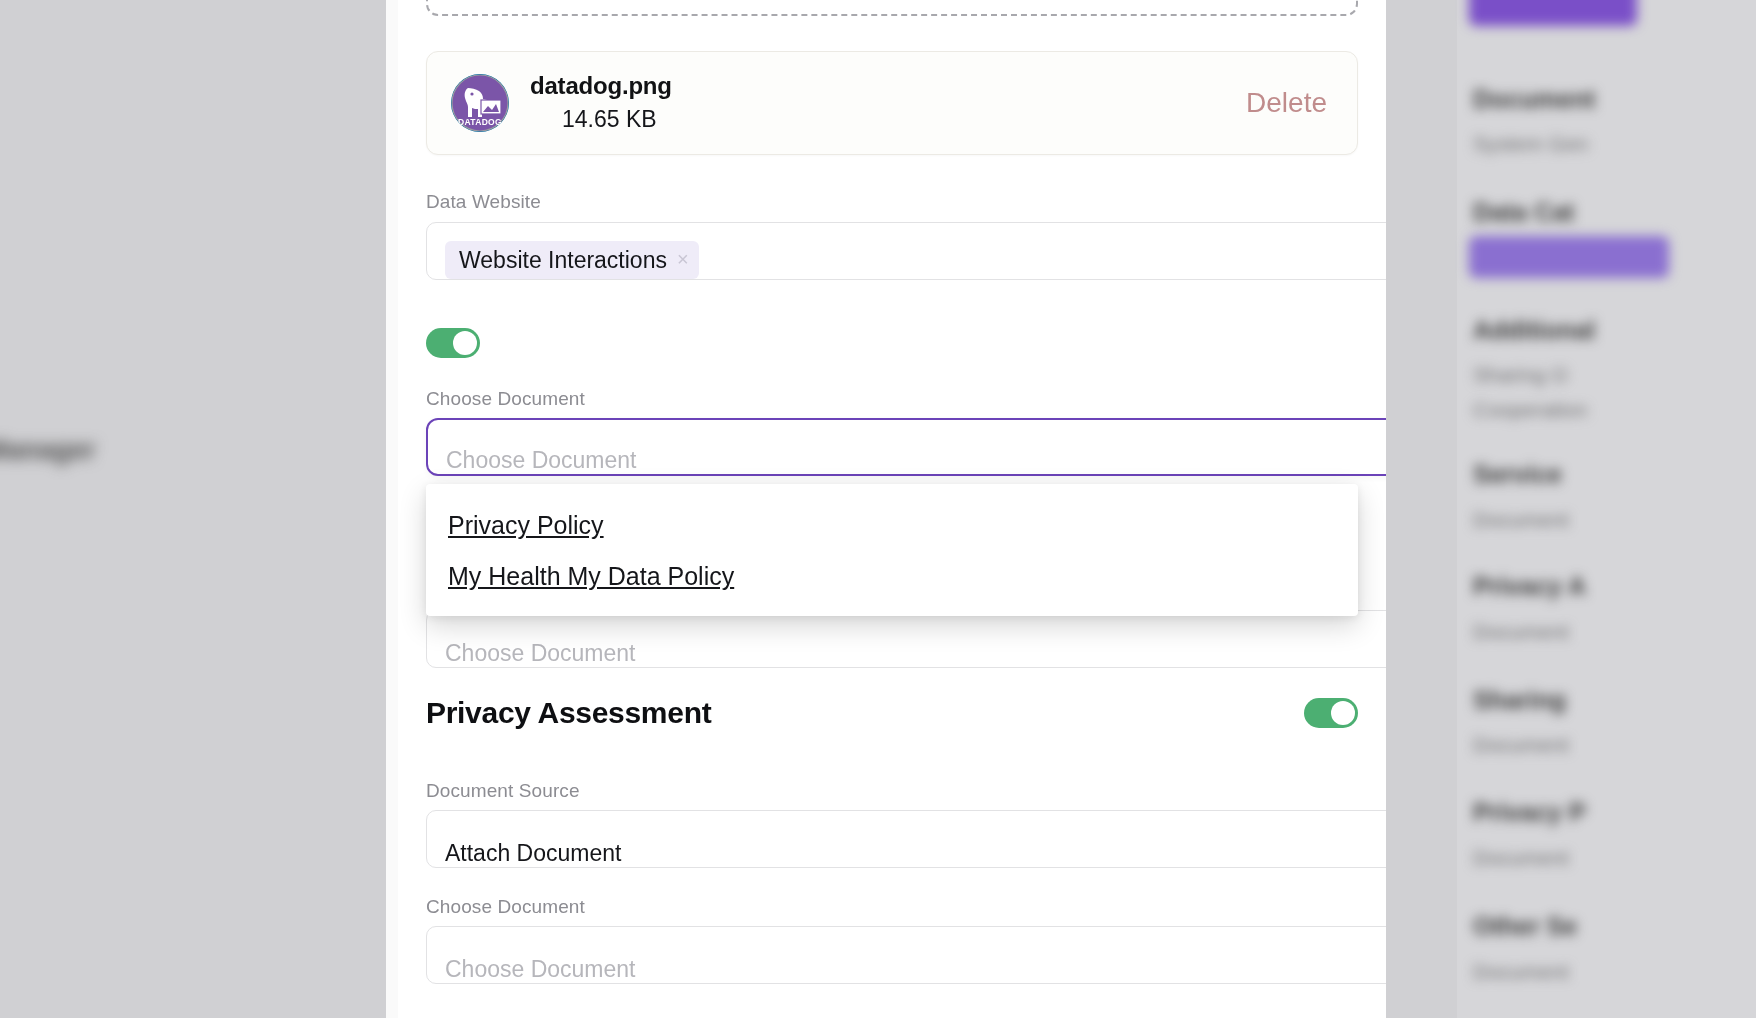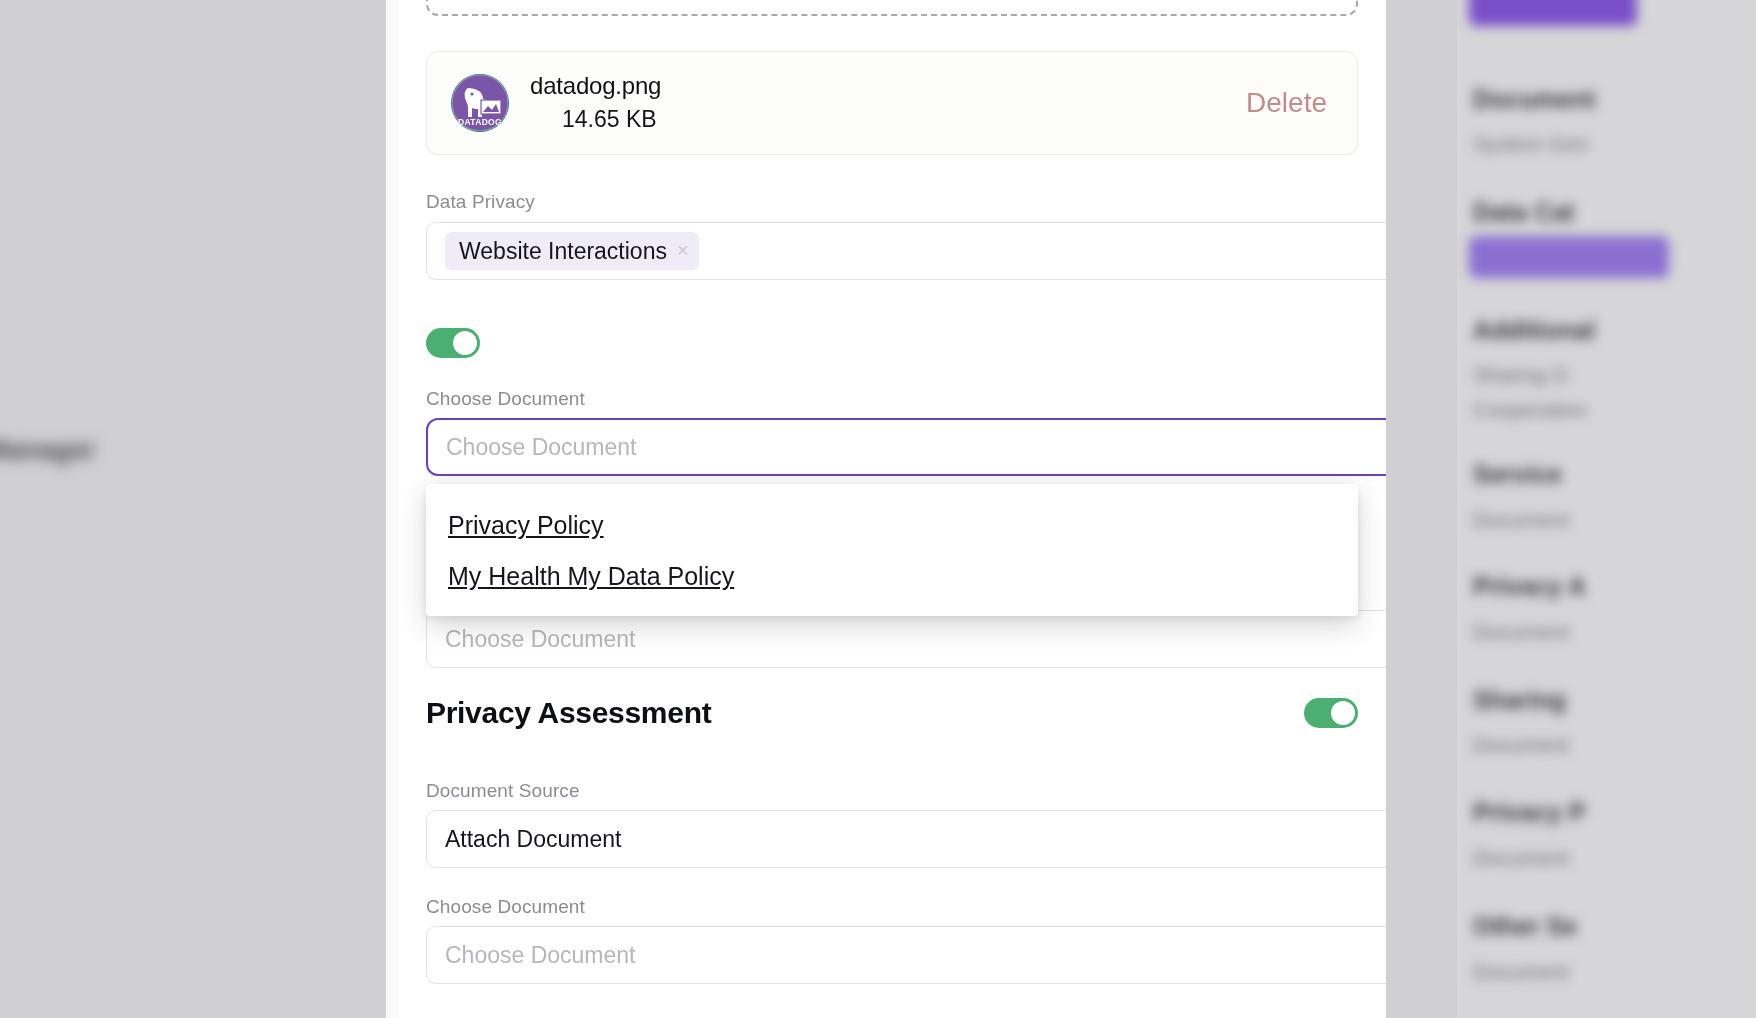--- a/index.html
+++ b/index.html
@@ -120,21 +120,21 @@
     width: 58px; height: 58px;
     border-radius: 50%;
     background: #0369a1;
     position: relative;
     flex: 0 0 auto;
     overflow: hidden;
     display: flex; align-items: center; justify-content: center;
   }
   .file-meta { margin-left: 21px; flex: 1 1 auto; }
   .file-name {
-    font-size: 24px; font-weight: 400; color: #111214;
+    font-size: 24px; font-weight: 700; color: #111214;
     line-height: 1.25; letter-spacing: -0.2px;
   }
   .file-size {
     font-size: 23px; font-weight: 400; color: #15161a;
     line-height: 1.35; margin-top: 3px; margin-left: 32px;
   }
   .delete-link {
     font-size: 28px; color: #c08c8c;
     background: none; border: none;
     cursor: pointer;
@@ -151,22 +151,22 @@
   }
   .select-box {
     position: absolute;
     left: 28px;
     width: 1072px;
     height: 58px;
     border: 1px solid #e2e2e4;
     border-radius: 10px;
     background: #fff;
     display: flex;
-    align-items: center;
-    padding: 8px 18px;
+    align-items: flex-end;
+    padding: 0 18px;
     cursor: pointer;
   }
   .select-box.focused {
     border: 2px solid #6b43b8;
     border-radius: 12px;
     box-shadow: 0 2px 6px rgba(0,0,0,0.04);
   }
   .select-placeholder {
     font-size: 23px;
     color: #b6b6bb;
@@ -324,21 +324,21 @@
           <text x="29" y="51" font-family="'Liberation Sans', sans-serif" font-size="8.5" font-weight="700" fill="#ffffff" text-anchor="middle" letter-spacing="0.3">DATADOG</text>
         </svg>
       </div>
       <div class="file-meta">
         <div class="file-name">datadog.png</div>
         <div class="file-size">14.65 KB</div>
       </div>
       <button class="delete-link">Delete</button>
     </div>
 
-    <div class="field-label" style="left:28px; top:191px;">Data Privacy</div>
+    <div class="field-label" style="left:28px; top:191px;">Data Website</div>
     <div class="select-box" style="top:222px;">
       <div style="flex:1 1 auto;">
         <span class="chip">
           <span class="chip-text">Website Interactions</span>
           <span class="chip-x">×</span>
         </span>
       </div>
       <span class="chev"></span>
     </div>
 

